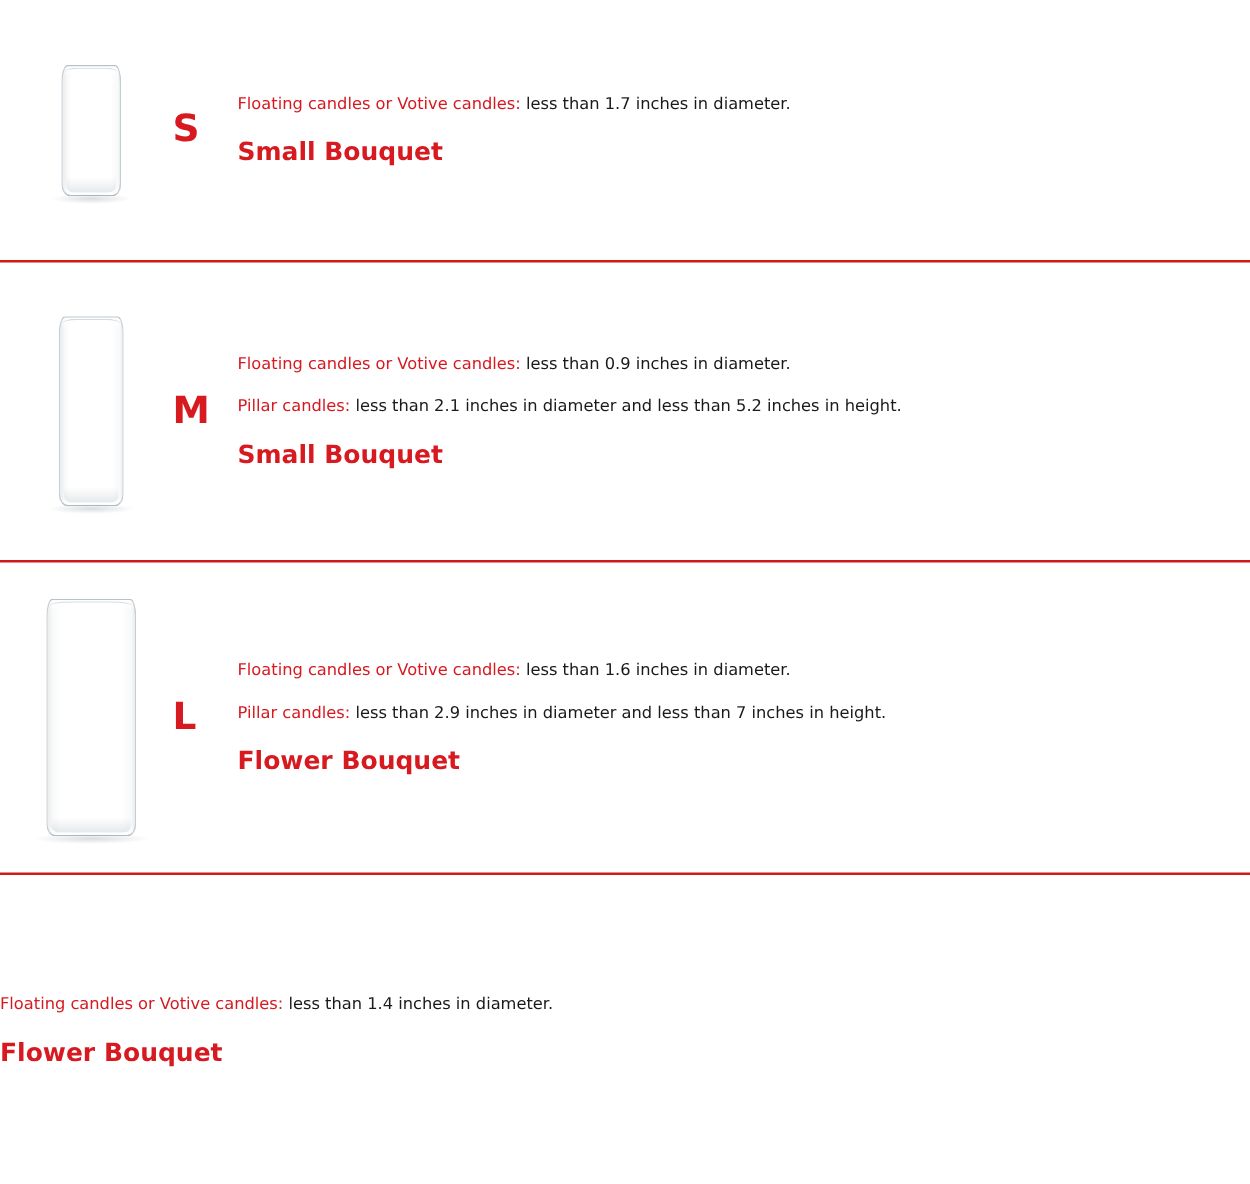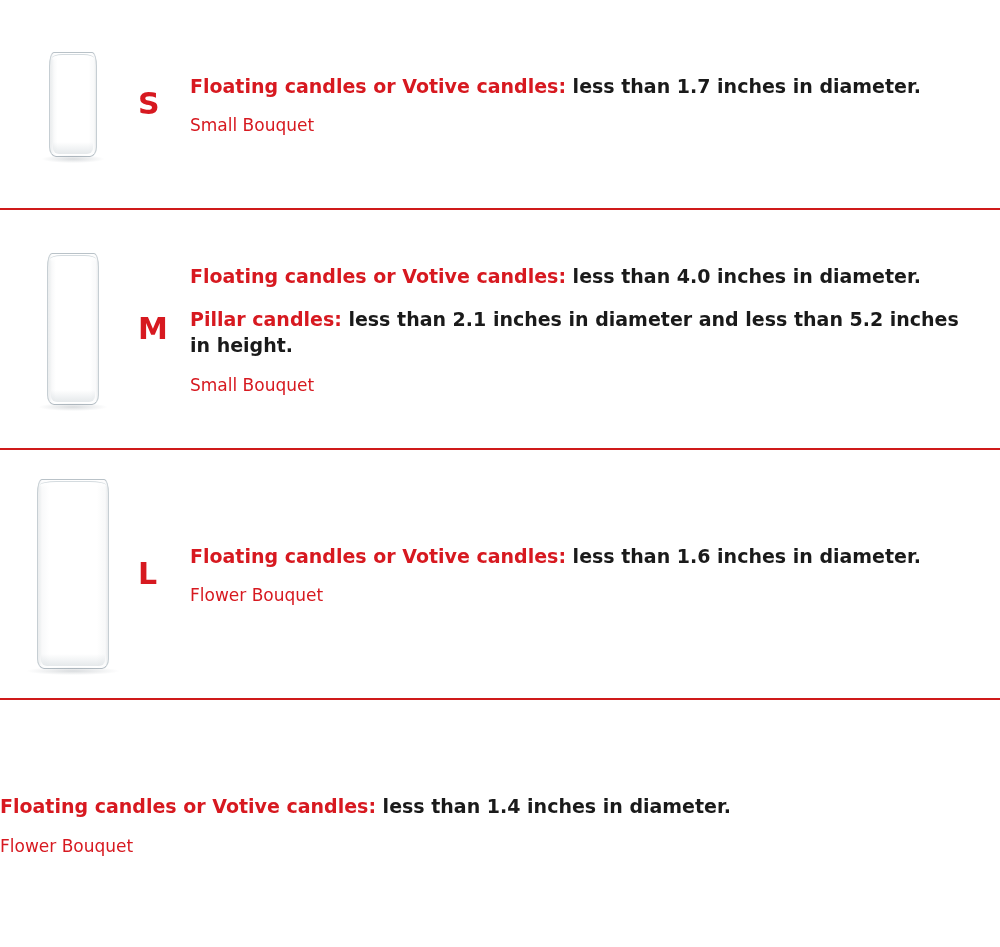--- a/index.html
+++ b/index.html
@@ -105,32 +105,32 @@
     font-size: 30px;
     margin-left: 10px;
     line-height: 1;
     white-space: nowrap;
   }
   .text-cell {
     flex: 1;
     padding: 6px 22px 6px 0;
   }
   .line {
-    font-size: 19px;
+    font-size: 13px;
     line-height: 1.42;
     color: #1a1a1a;
-    font-weight: bold;
+    font-weight: normal;
     margin: 0 0 16px 0;
   }
   .line:last-child { margin-bottom: 0; }
   .lbl { color: #d71920; }
   .bouquet {
     color: #d71920;
-    font-weight: normal;
-    font-size: 17px;
+    font-weight: bold;
+    font-size: 20px;
     margin: 0;
   }
   
   #row-s .vase { width: 48px; height: 105px; }
   #row-s .shadow { width: 62px; }
   #row-m .vase { width: 52px; height: 152px; }
   #row-m .shadow { width: 68px; }
   #row-l .vase { width: 72px; height: 190px; }
   #row-l .shadow { width: 92px; }
   #row-xl .vase { width: 84px; height: 235px; }
@@ -168,40 +168,41 @@
     <div class="vase-cell">
       <div class="vase-wrap">
         <div class="vase">
           <div class="streak"></div>
         </div>
         <div class="shadow"></div>
       </div>
       <div class="size-label">M</div>
     </div>
     <div class="text-cell">
-      <p class="line"><span class="lbl">Floating candles or Votive candles:</span><span> less than 4.0 inches in diameter.</span></p>
+      <p class="line"><span class="lbl">Floating candles or Votive candles:</span><span> less than 0.9 inches in diameter.</span></p>
       <p class="line"><span class="lbl">Pillar candles:</span><span> less than 2.1 inches in diameter and less than 5.2 inches in height.</span></p>
       <p class="bouquet">Small Bouquet</p>
     </div>
   </div>
 
   <div class="divider"></div>
 
   <div class="row" id="row-l">
     <div class="vase-cell">
       <div class="vase-wrap">
         <div class="vase">
           <div class="streak"></div>
         </div>
         <div class="shadow"></div>
       </div>
       <div class="size-label">L</div>
     </div>
     <div class="text-cell">
       <p class="line"><span class="lbl">Floating candles or Votive candles:</span><span> less than 1.6 inches in diameter.</span></p>
+      <p class="line"><span class="lbl">Pillar candles:</span><span> less than 2.9 inches in diameter and less than 7 inches in height.</span></p>
       <p class="bouquet">Flower Bouquet</p>
     </div>
   </div>
 
   <div class="divider"></div>
 
   <div class="row" id="row-xl">
     <div class="text-cell">
       <p class="line"><span class="lbl">Floating candles or Votive candles:</span><span> less than 1.4 inches in diameter.</span></p>
       <p class="bouquet">Flower Bouquet</p>

